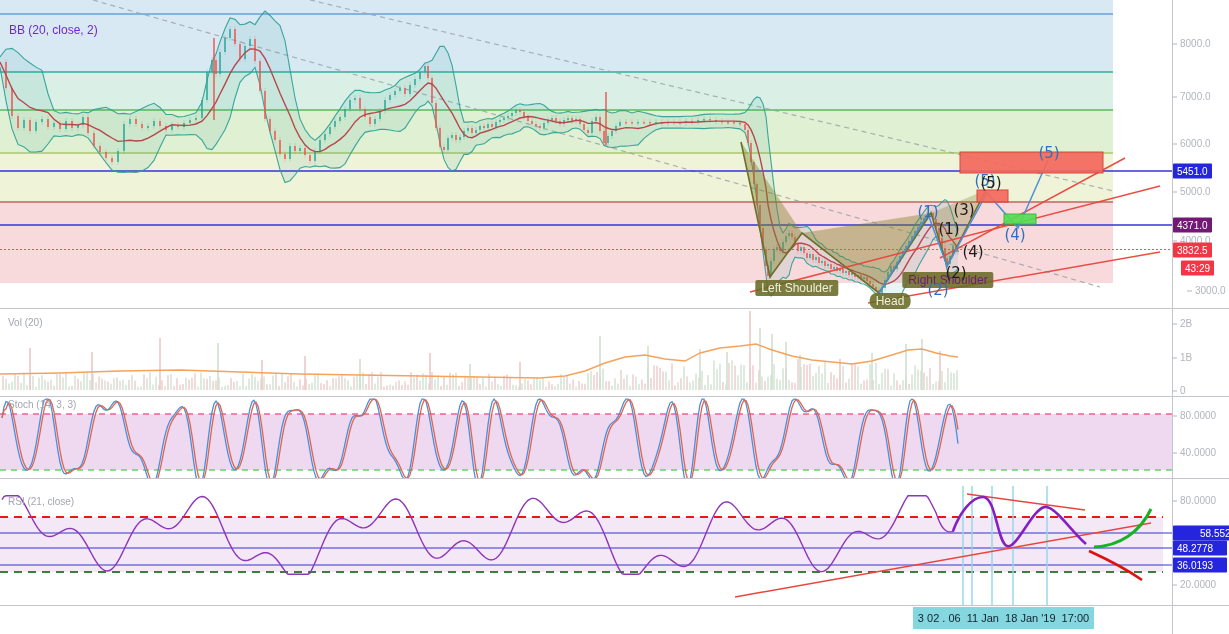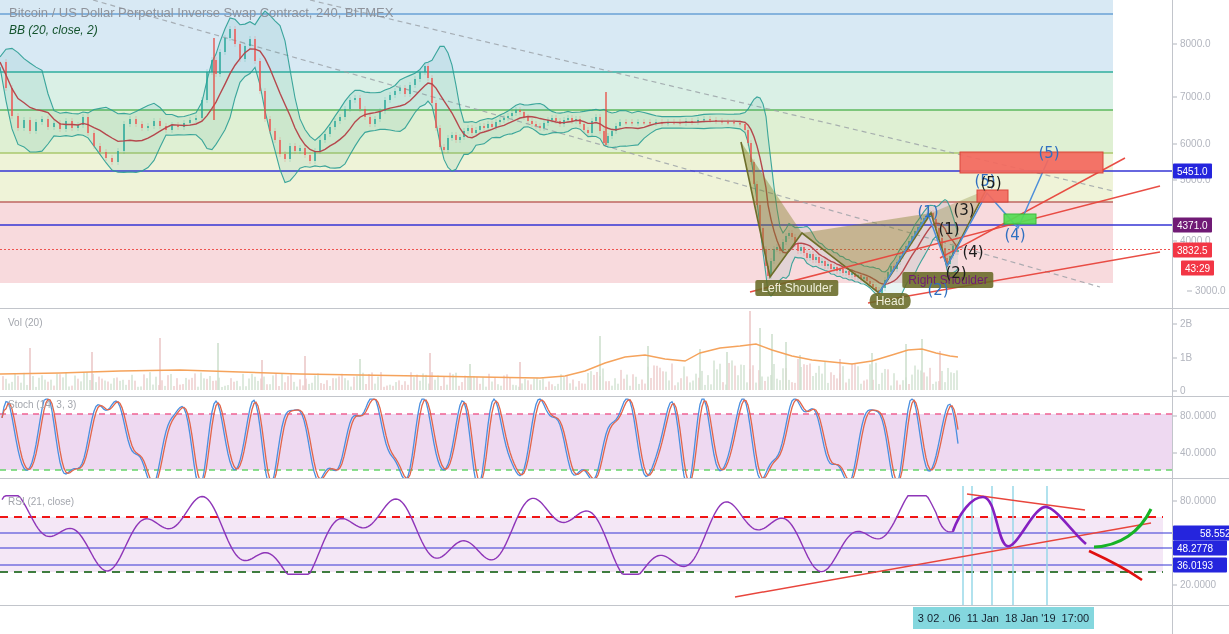--- a/index.html
+++ b/index.html
@@ -1,21 +1,21 @@
 <!DOCTYPE html>
 <html><head>
 <meta charset="utf-8">
 <style>
   html,body{margin:0;padding:0;background:#fff;}
   .root{position:relative;width:1229px;height:634px;background:#fff;overflow:hidden;
         font-family:"Liberation Sans",sans-serif;}
   svg{position:absolute;left:0;top:0;}
   .labels{position:absolute;left:0;top:0;width:1229px;height:634px;pointer-events:none;}
   .ttl{position:absolute;left:9px;top:5px;font-size:13px;color:#8f939b;z-index:5;}
-  .ttl2{position:absolute;left:9px;top:23px;font-size:12px;color:#14532d;z-index:5;font-style:italic;}
+  .ttl2{position:absolute;left:9px;top:23px;font-size:12px;color:#6d28d9;z-index:5;}
   .pane-label{position:absolute;left:8px;font-size:10px;color:#a3a6ad;z-index:5;}
   .tick{position:absolute;left:1180px;font-size:10px;color:#b2b5be;transform:translateY(-50%);}
   .tick:before{content:"";position:absolute;left:-8px;top:50%;width:5px;height:1px;background:#b2b5be;}
   .badge{position:absolute;left:1173px;font-size:10px;color:#fff;padding:2px 4px;border-radius:1px;
          transform:translateY(-50%);white-space:nowrap;z-index:6;}
   .month{position:absolute;top:612px;font-size:11px;color:#b6b9bf;transform:translateX(-50%);}
   .mtick{position:absolute;top:606px;width:1px;height:4px;background:#b6b9bf;transform:translateX(-50%);}
   .hl-box{position:absolute;top:607px;height:22px;display:flex;align-items:center;justify-content:center;
           font-size:11px;white-space:pre;z-index:4;}
   .pat{position:absolute;transform:translate(-50%,-50%);font-size:12px;padding:1px 6px;border-radius:2px;z-index:7;white-space:nowrap;}
@@ -919,21 +919,20 @@
       <g clip-path="url(#clipRsi)">
         <line x1="735" y1="597" x2="1151" y2="523" stroke="#e8453c" stroke-width="1.5"></line>
         <line x1="967" y1="494" x2="1085" y2="510" stroke="#e8453c" stroke-width="1.5"></line>
         <path d="M953,531 C960,512 972,497 983,497 C996,497 997,542 1007,546 C1017,550 1034,504 1047,507 C1058,510 1072,532 1086,544" fill="none" stroke="#8520c0" stroke-width="2.6"></path>
         <path d="M1094,547 C1120,546 1140,532 1151,509" fill="none" stroke="#17b325" stroke-width="3"></path>
         <path d="M1089,551 C1102,557 1122,566 1142,580" fill="none" stroke="#e01010" stroke-width="2.6"></path>
       </g>
     </svg>
 
   <div class="labels">
-    <div class="ttl">Bitcoin / US Dollar Perpetual Inverse Swap Contract, 240, BITMEX</div>
     <div class="ttl2">BB (20, close, 2)</div>
     <div class="pane-label" style="top:317px">Vol (20)</div>
     <div class="pane-label" style="top:399px">Stoch (14, 3, 3)</div>
     <div class="pane-label" style="top:496px">RSI (21, close)</div>
     <div id="gen-labels">
         <div class="pat" style="left: 797px; top: 288px; background: rgba(104, 106, 38, 0.88); color: rgb(240, 240, 218);">Left Shoulder</div>
         <div class="pat" style="left: 890px; top: 301px; background: rgba(104, 106, 38, 0.88); color: rgb(240, 240, 218); border-radius: 7px;">Head</div>
         <div class="pat" style="left: 948px; top: 280px; background: rgba(104, 106, 38, 0.88); color: #701a75;">Right Shoulder</div>
         <div class="wave" style="left: 928px; top: 212px; color: rgb(47, 111, 193);">(1)</div>
         <div class="wave" style="left: 938px; top: 290px; color: rgb(47, 111, 193);">(2)</div>
@@ -951,21 +950,21 @@
   <div class="axis-bg"></div>
   <div class="sep" style="top:308px"></div>
   <div class="sep" style="top:396px"></div>
   <div class="sep" style="top:478px"></div>
   <div class="sep" style="top:605px"></div>
   <div class="vborder" style="left:1172px"></div>
   <div id="axis-labels">
       <div class="tick" style="top: 43px;">8000.0</div>
       <div class="tick" style="top: 96px;">7000.0</div>
       <div class="tick" style="top: 143px;">6000.0</div>
-      <div class="tick" style="top: 179px;">5000.0</div>
+      <div class="tick" style="top: 191px;">5000.0</div>
       <div class="tick" style="top: 240px;">4000.0</div>
       <div class="tick" style="top: 290px; margin-left: 15px;">3000.0</div>
       <div class="tick" style="top: 323px;">2B</div>
       <div class="tick" style="top: 357px;">1B</div>
       <div class="tick" style="top: 390px;">0</div>
       <div class="tick" style="top: 415px;">80.0000</div>
       <div class="tick" style="top: 452px;">40.0000</div>
       <div class="tick" style="top: 500px;">80.0000</div>
       <div class="tick" style="top: 584px;">20.0000</div>
       <div class="badge" style="top: 171px; left: 1173px; background: rgb(37, 37, 221);">5451.0</div>

